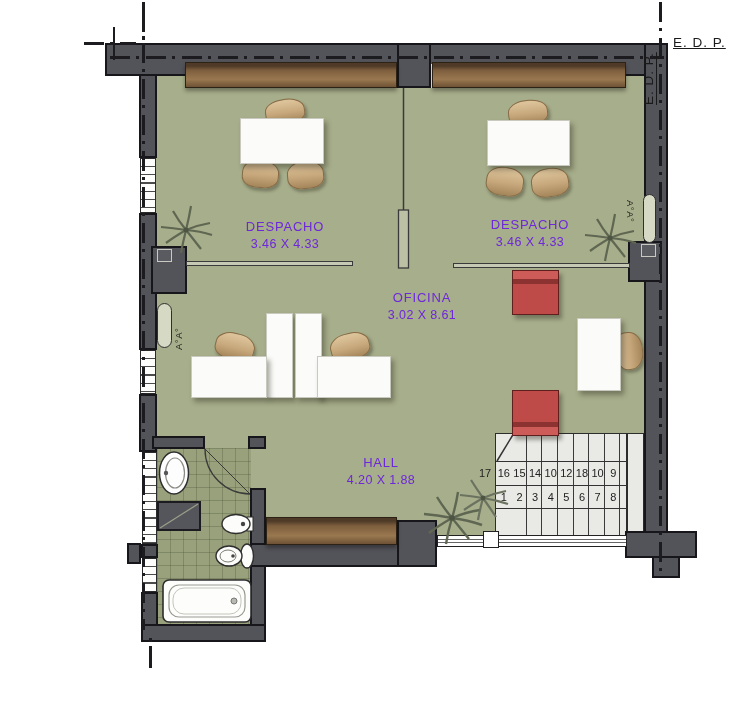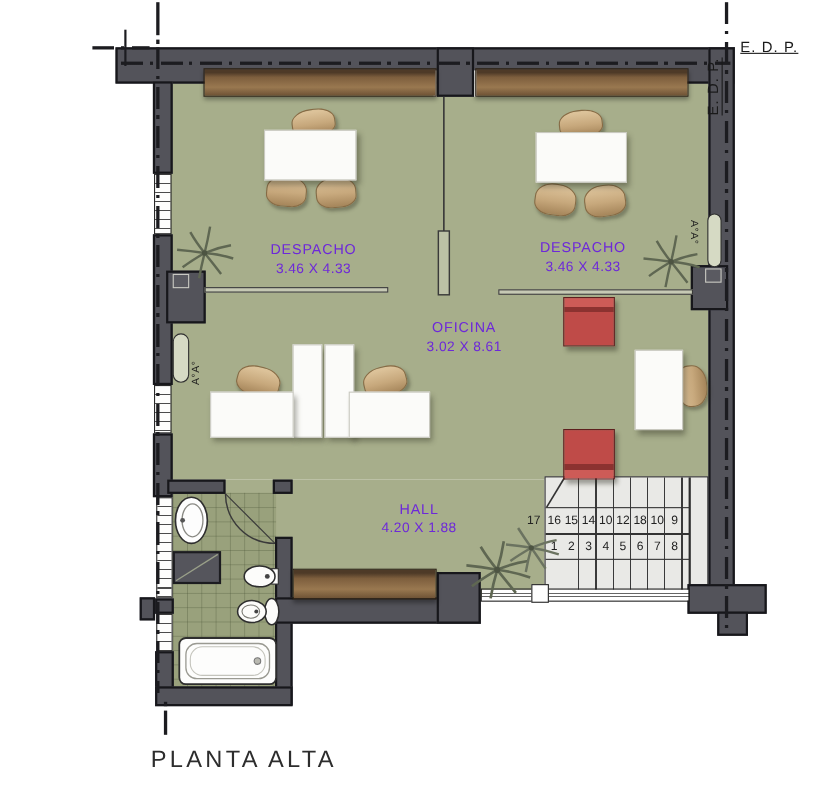--- a/index.html
+++ b/index.html
@@ -283,14 +283,13 @@
   <div class="label" style="left:311px;top:455px;width:140px;">
     <div class="nm">HALL</div>
     <div class="dm">4.20 X 1.88</div>
   </div>
 
   <div class="edp" style="left:673px;top:35px;">E. D. P.</div>
   <div class="edp edpv">E. D. P.</div>
   <div class="aav" style="left:173px;top:302px;height:48px;transform:rotate(180deg);">A°A°</div>
   <div class="aav" style="left:625px;top:200px;height:42px;">A°A°</div>
 
-  <div class="title">PLANTA ALTA</div>
 </div>
 
 </body></html>

